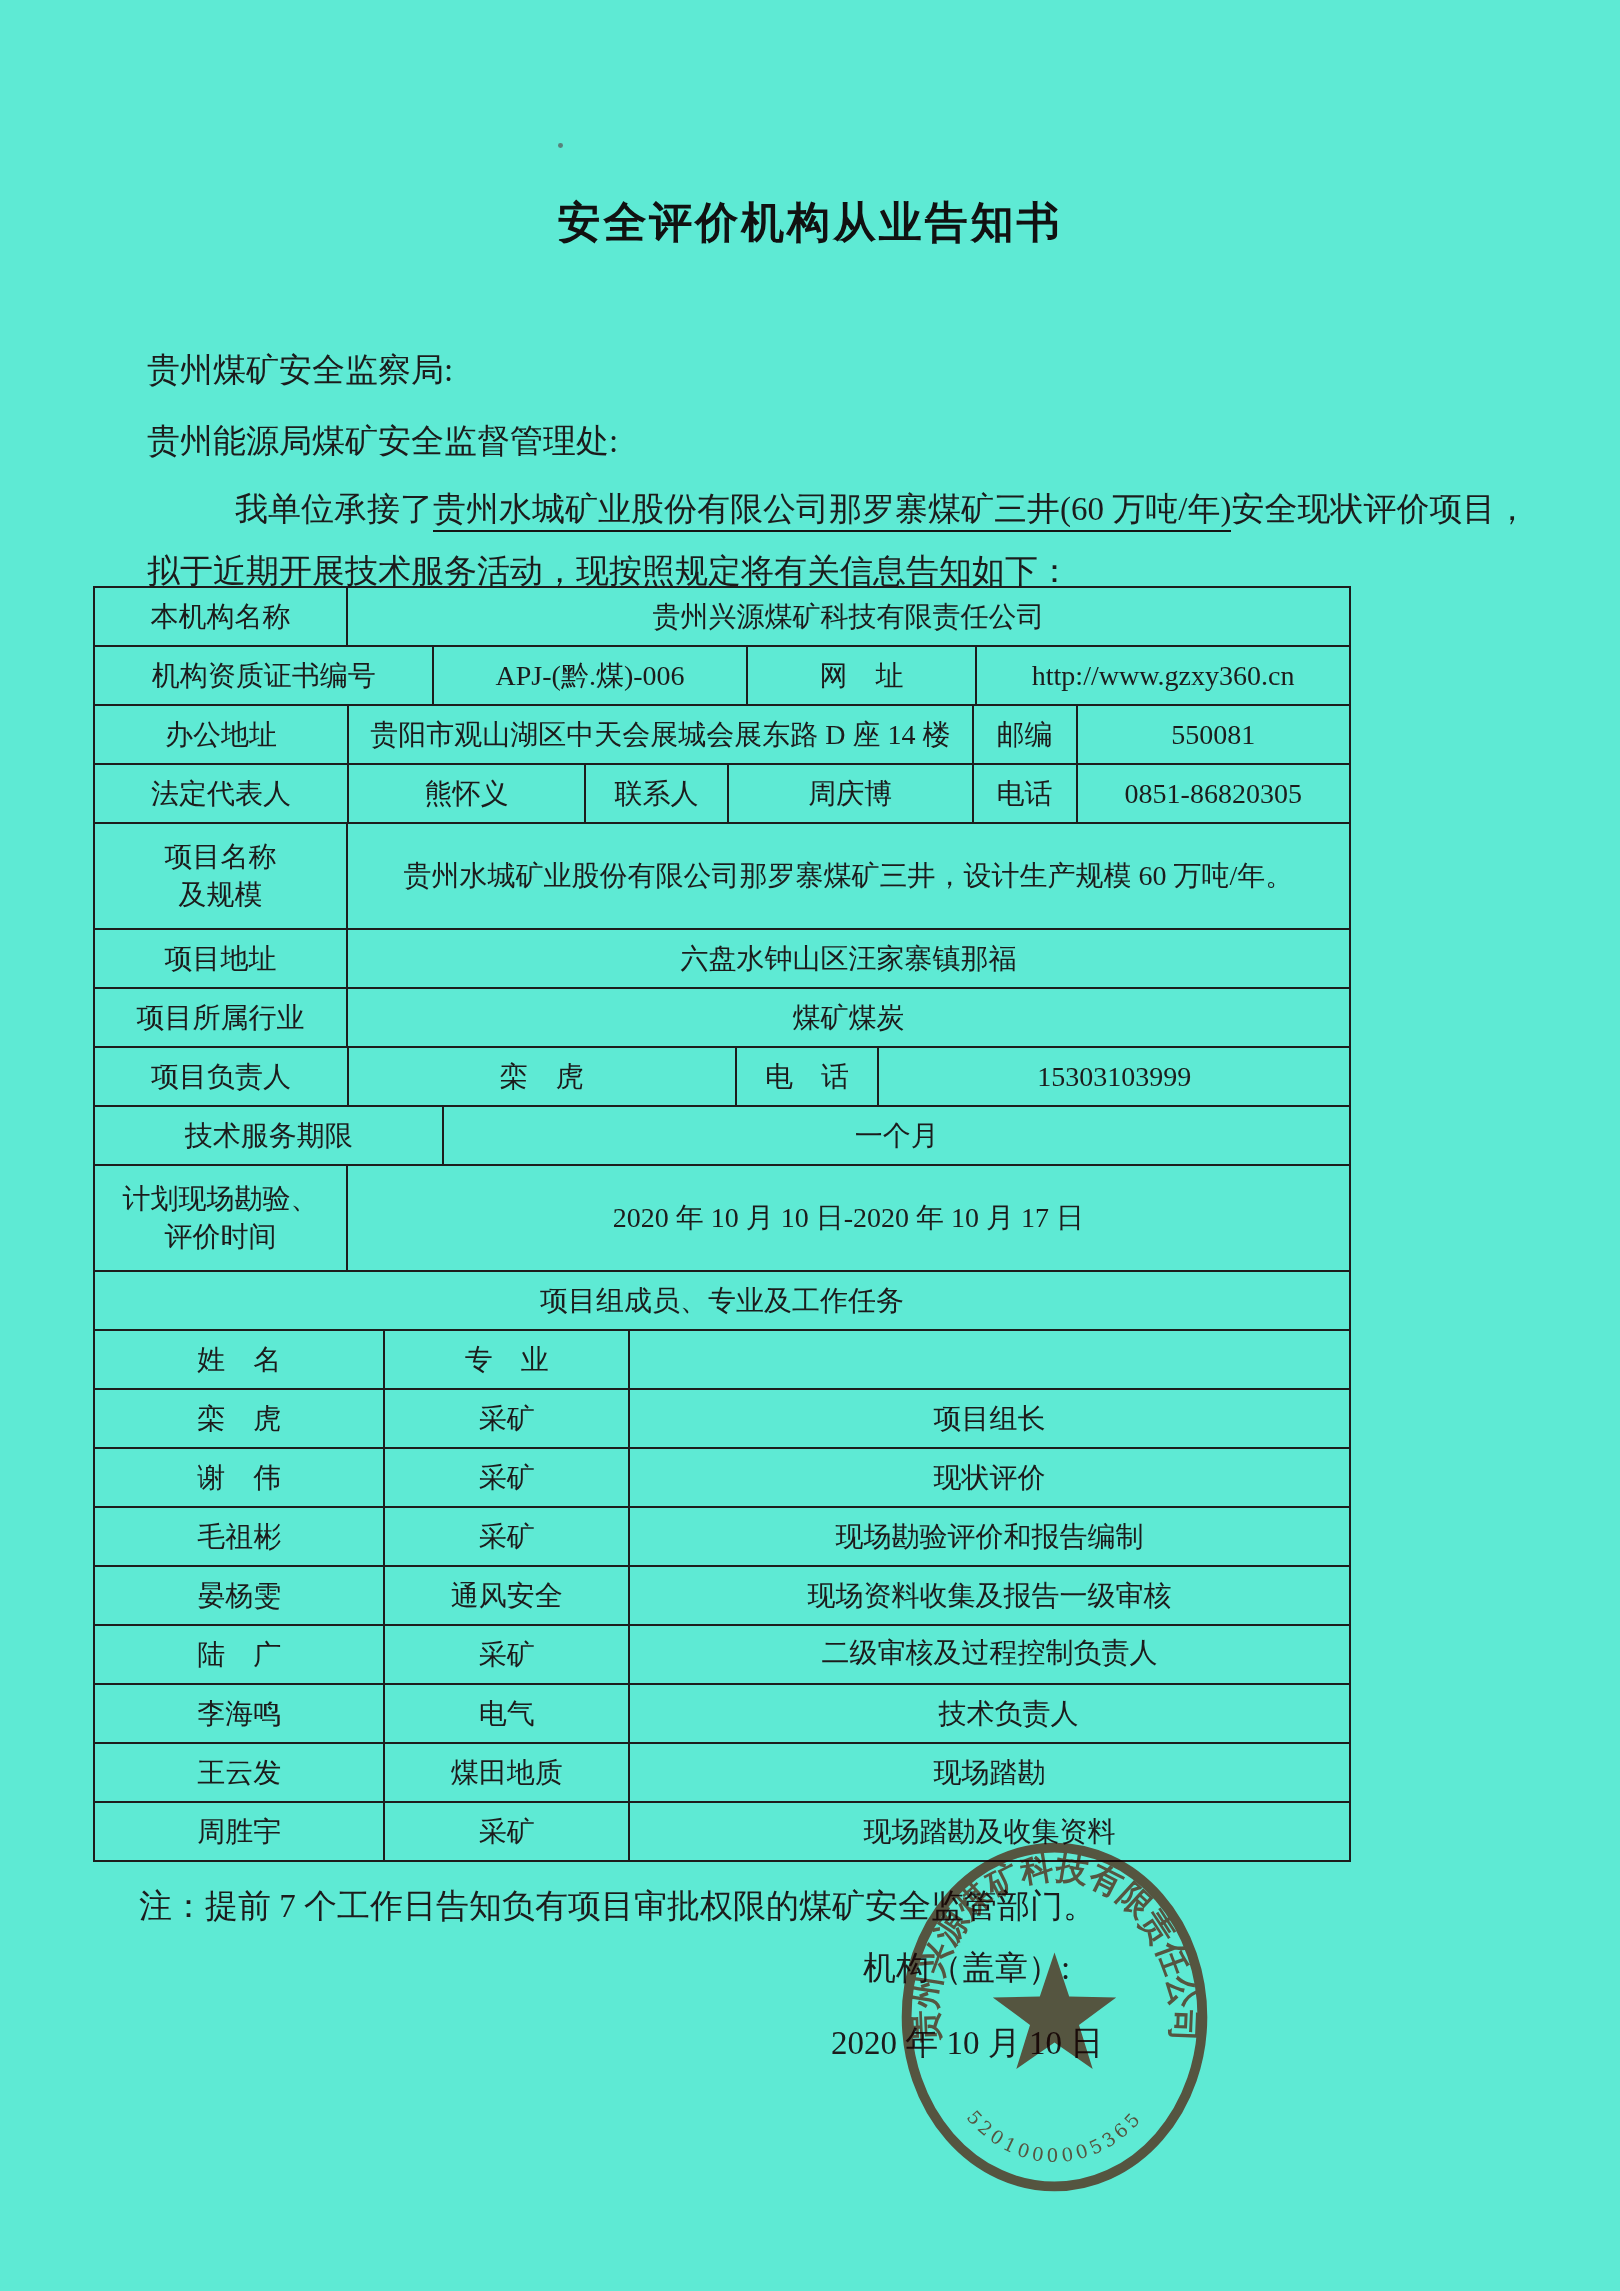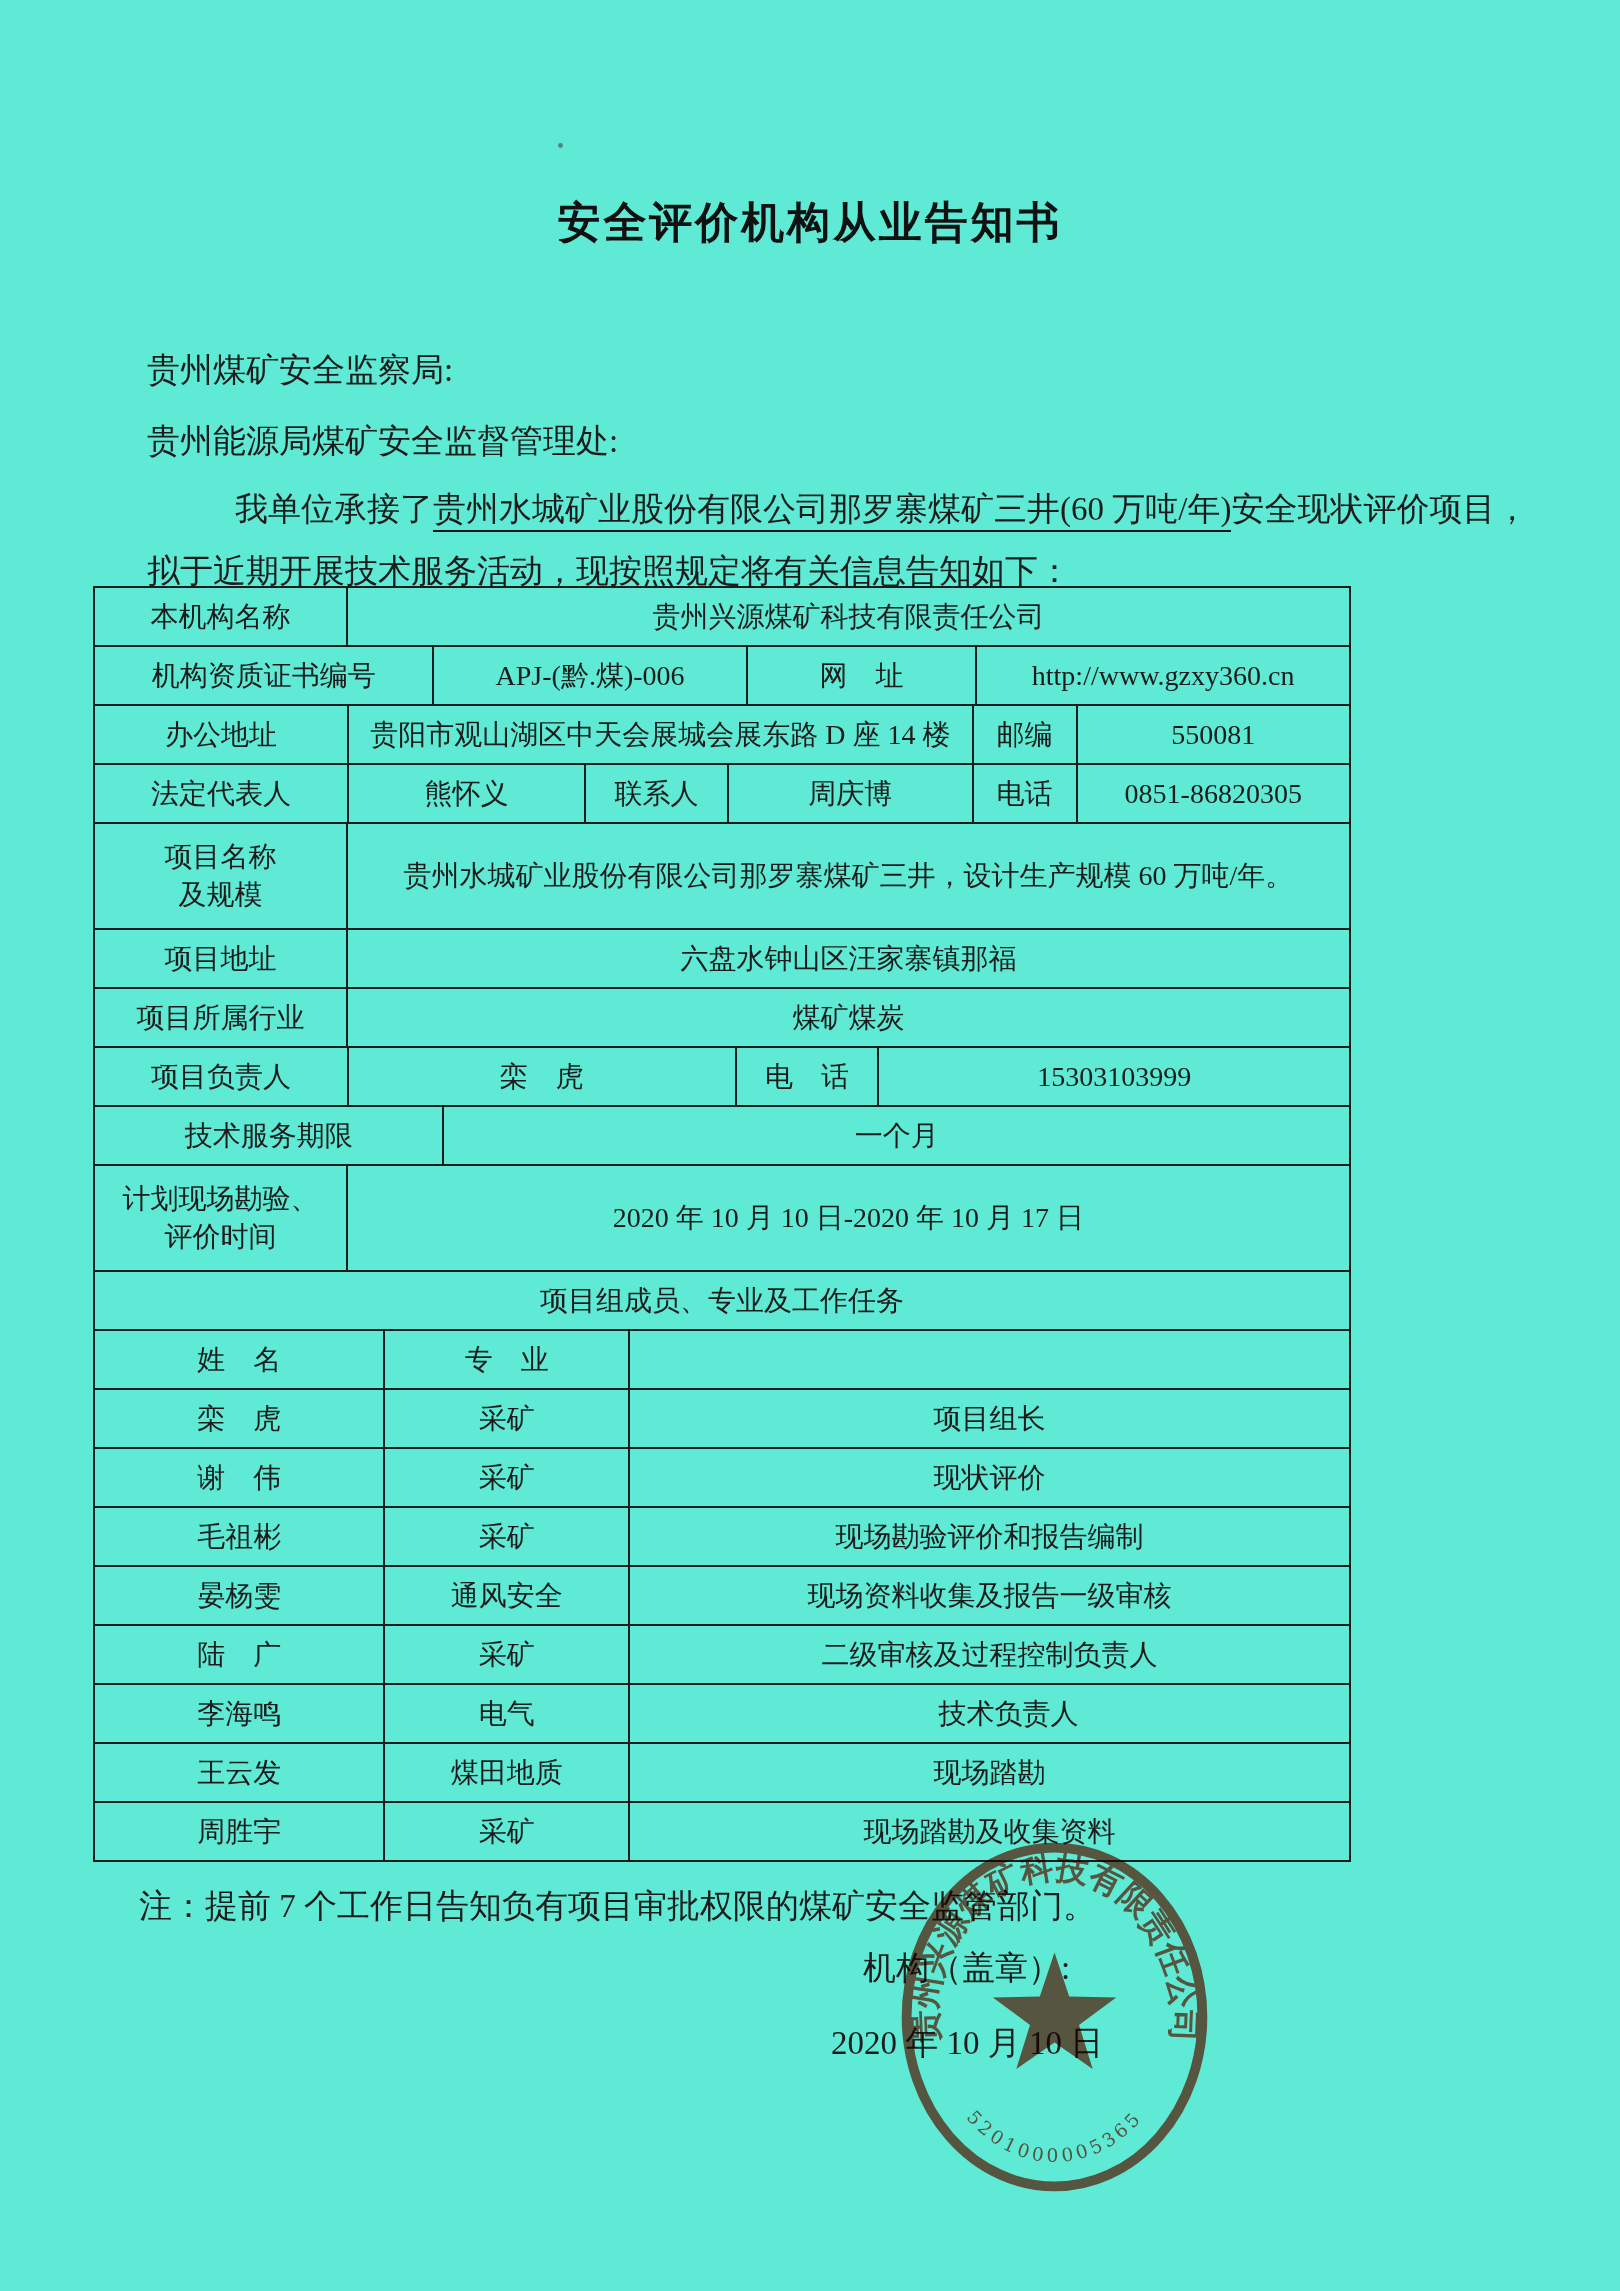--- a/index.html
+++ b/index.html
@@ -156,21 +156,21 @@
       <div class="cell" style="flex:0 0 57.5%;">现场勘验评价和报告编制</div>
     </div>
     <div class="row">
       <div class="cell cfirst" style="flex:0 0 23%;">晏杨雯</div>
       <div class="cell" style="flex:0 0 19.5%;">通风安全</div>
       <div class="cell" style="flex:0 0 57.5%;">现场资料收集及报告一级审核</div>
     </div>
     <div class="row">
       <div class="cell cfirst" style="flex:0 0 23%;">陆　广</div>
       <div class="cell" style="flex:0 0 19.5%;">采矿</div>
-      <div class="cell" style="flex:0 0 57.5%;">二级审核及过程控制负责人</div>
+      <div class="cell" style="flex:0 0 57.5%;font-family:Liberation Mono, monospace;">二级审核及过程控制负责人</div>
     </div>
     <div class="row">
       <div class="cell cfirst" style="flex:0 0 23%;">李海鸣</div>
       <div class="cell" style="flex:0 0 19.5%;">电气</div>
       <div class="cell" style="flex:0 0 57.5%;padding-left:48px;">技术负责人</div>
     </div>
     <div class="row">
       <div class="cell cfirst" style="flex:0 0 23%;">王云发</div>
       <div class="cell" style="flex:0 0 19.5%;font-family:Liberation Serif, serif;">煤田地质</div>
       <div class="cell" style="flex:0 0 57.5%;">现场踏勘</div>

